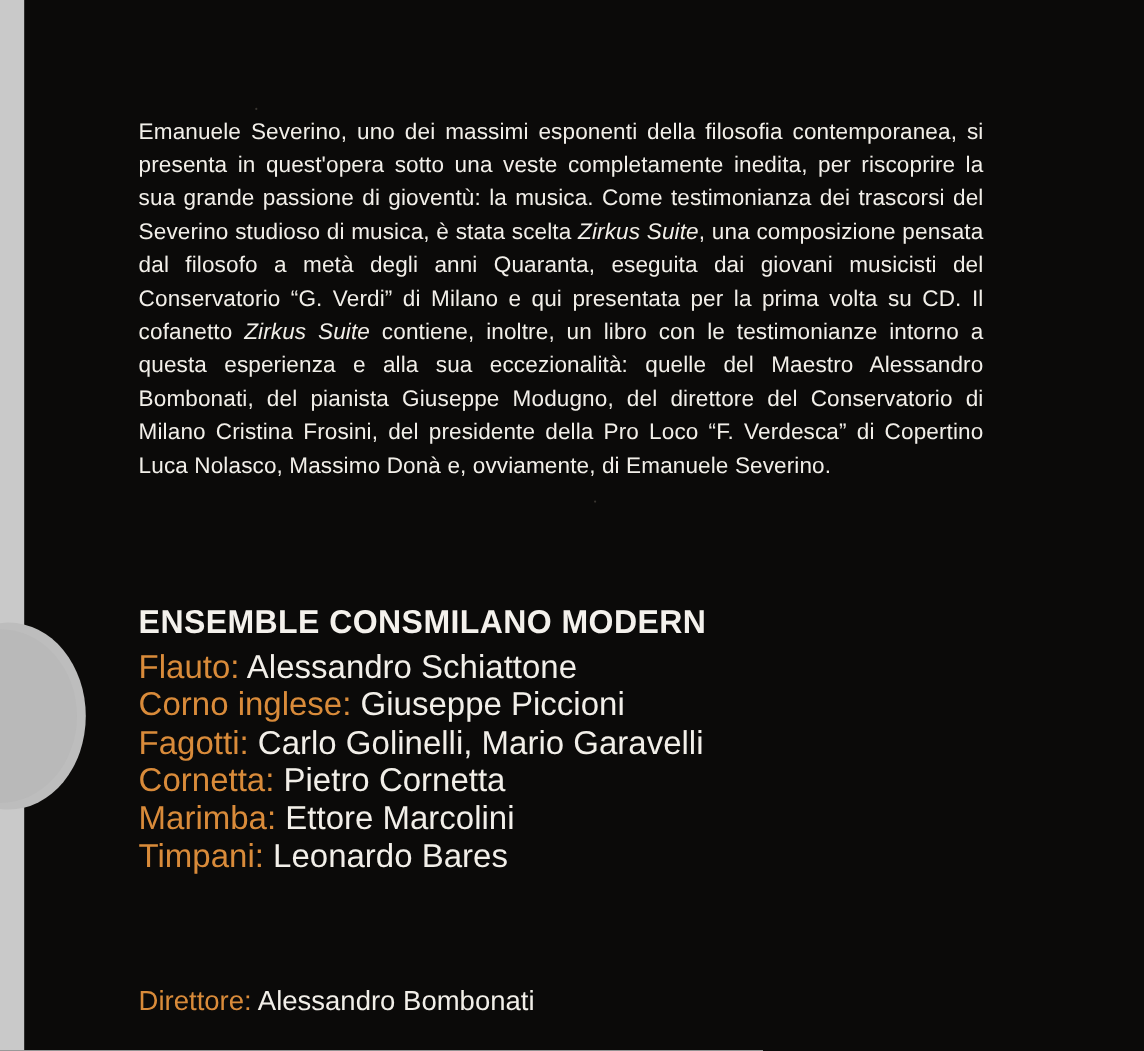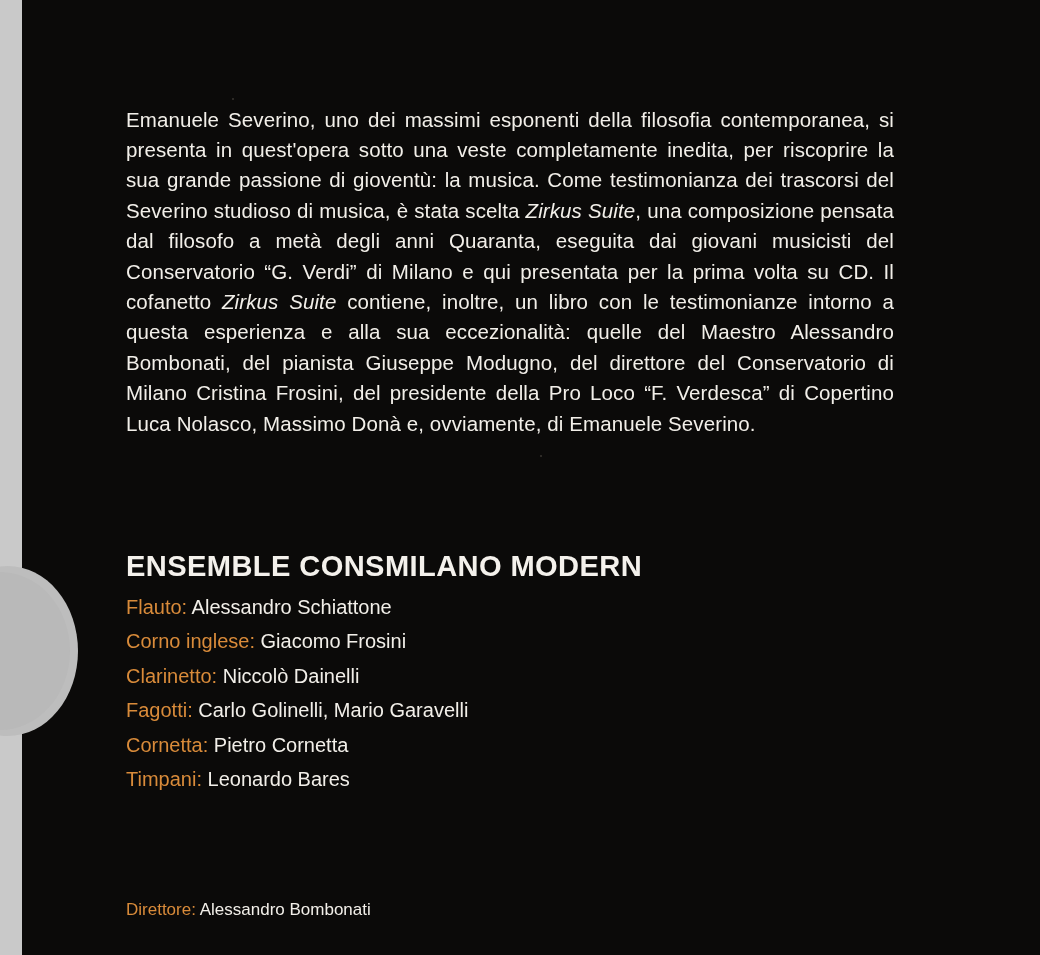--- a/index.html
+++ b/index.html
@@ -76,36 +76,36 @@
     transform: scaleX(0.97);
     transform-origin: left center;
   }
   .players {
     position: absolute;
     left: 126px;
     top: 590px;
     width: 800px;
   }
   .player-row {
-    font-size: 20px;
+    font-size: 30px;
     line-height: 34.4px;
     color: #f2efe9;
     white-space: nowrap;
   }
   .player-role {
     color: #d98b3a;
   }
   .player-name {
     color: #f2efe9;
   }
   .conductor {
     position: absolute;
     left: 126px;
     top: 893px;
-    font-size: 17px;
+    font-size: 25px;
     line-height: 34.4px;
     white-space: nowrap;
   }
   .conductor .player-role { color: #d98b3a; }
   .conductor .player-name { color: #f2efe9; }
   .speck {
     position: absolute;
     width: 2px;
     height: 2px;
     background: #3a3631;
@@ -125,24 +125,24 @@
 
     <div class="speck" style="left:540px; top:455px;"></div>
     <div class="speck" style="left:232px; top:98px;"></div>
 
     <p class="blurb" id="blurb"><span>Emanuele Severino, uno dei massimi esponenti della filosofia contemporanea, si presenta in quest'opera sotto una veste completamente inedita, per riscoprire la sua grande passione di gioventù: la musica. Come testimonianza dei trascorsi del Severino studioso di musica, è stata scelta </span><em>Zirkus Suite</em><span>, una composizione pensata dal filosofo a metà degli anni Quaranta, eseguita dai giovani musicisti del Conservatorio “G. Verdi” di Milano e qui presentata per la prima volta su CD. Il cofanetto </span><em>Zirkus Suite</em><span> contiene, inoltre, un libro con le testimonianze intorno a questa esperienza e alla sua eccezionalità: quelle del Maestro Alessandro Bombonati, del pianista Giuseppe Modugno, del direttore del Conservatorio di Milano Cristina Frosini, del presidente della Pro Loco “F. Verdesca” di Copertino Luca Nolasco, Massimo Donà e, ovviamente, di Emanuele Severino.</span></p>
 
     <h2 class="ensemble-title">ENSEMBLE CONSMILANO MODERN</h2>
 
     <div class="players" id="players">
         <div class="player-row"><span class="player-role">Flauto:</span><span class="player-name"> Alessandro Schiattone</span></div>
-        <div class="player-row"><span class="player-role">Corno inglese:</span><span class="player-name"> Giacomo Frosini</span></div>
-        <div class="player-row"><span class="player-role">Clarinetto:</span><span class="player-name"> Niccolò Dainelli</span></div>
+        <div class="player-row"><span class="player-role">Corno inglese:</span><span class="player-name"> Giuseppe Piccioni</span></div>
         <div class="player-row"><span class="player-role">Fagotti:</span><span class="player-name"> Carlo Golinelli, Mario Garavelli</span></div>
         <div class="player-row"><span class="player-role">Cornetta:</span><span class="player-name"> Pietro Cornetta</span></div>
+        <div class="player-row"><span class="player-role">Marimba:</span><span class="player-name"> Ettore Marcolini</span></div>
         <div class="player-row"><span class="player-role">Timpani:</span><span class="player-name"> Leonardo Bares</span></div>
       </div>
 
     <div class="conductor">
       <span class="player-role">Direttore:</span>
       <span class="player-name">Alessandro Bombonati</span>
     </div>
 
   </div>
 </div>

